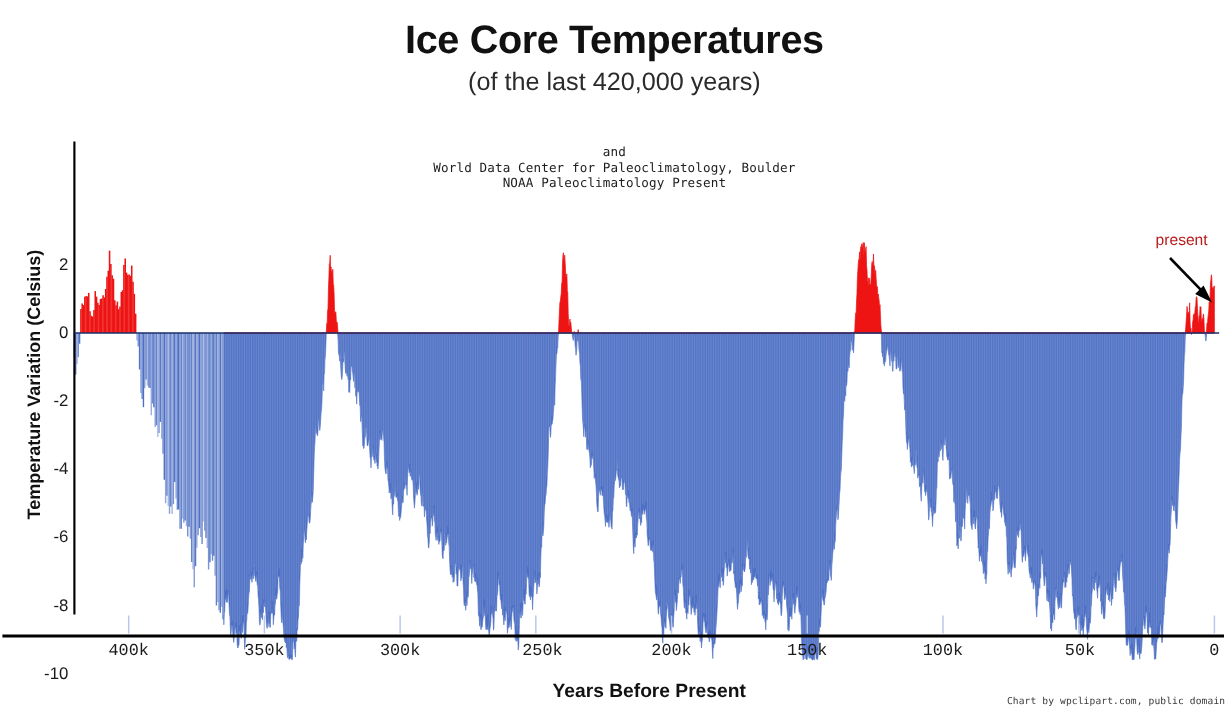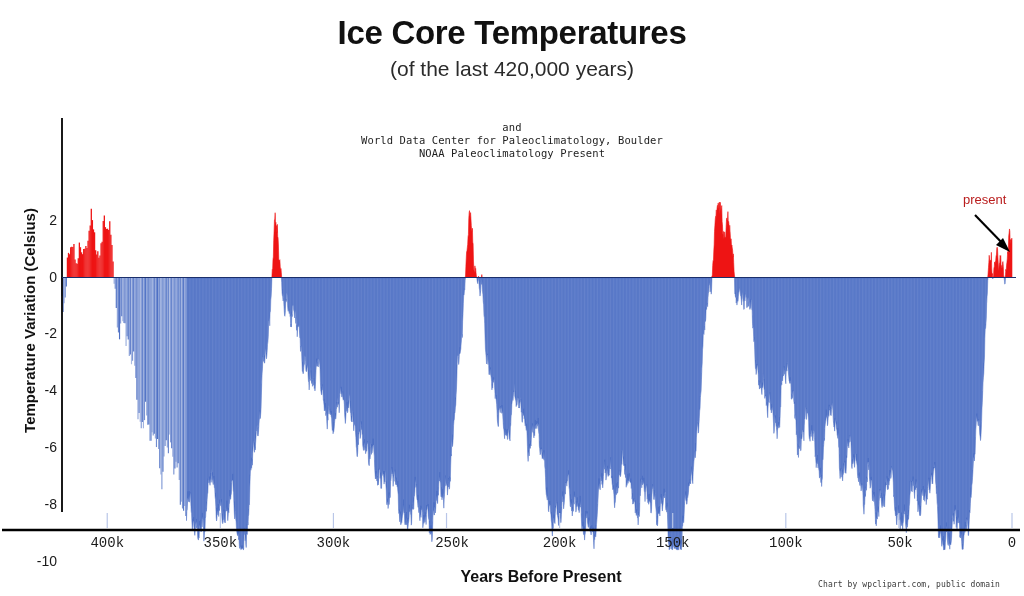--- a/index.html
+++ b/index.html
@@ -76,21 +76,21 @@
     top: 568px;
     width: 958px;
     text-align: center;
     font-family: "Liberation Sans", sans-serif;
     font-weight: bold;
     font-size: 16px;
     color: #111111;
   }
   .footer-credit {
     position: absolute;
-    right: 24px;
+    right: 3px;
     bottom: 7px;
     font-family: "DejaVu Sans Mono", "Liberation Mono", monospace;
     font-size: 8px;
     color: #3a3a3a;
     letter-spacing: 0.1px;
     margin-top: 24px;
   }
   .ytick {
     position: absolute;
     right: 0;

